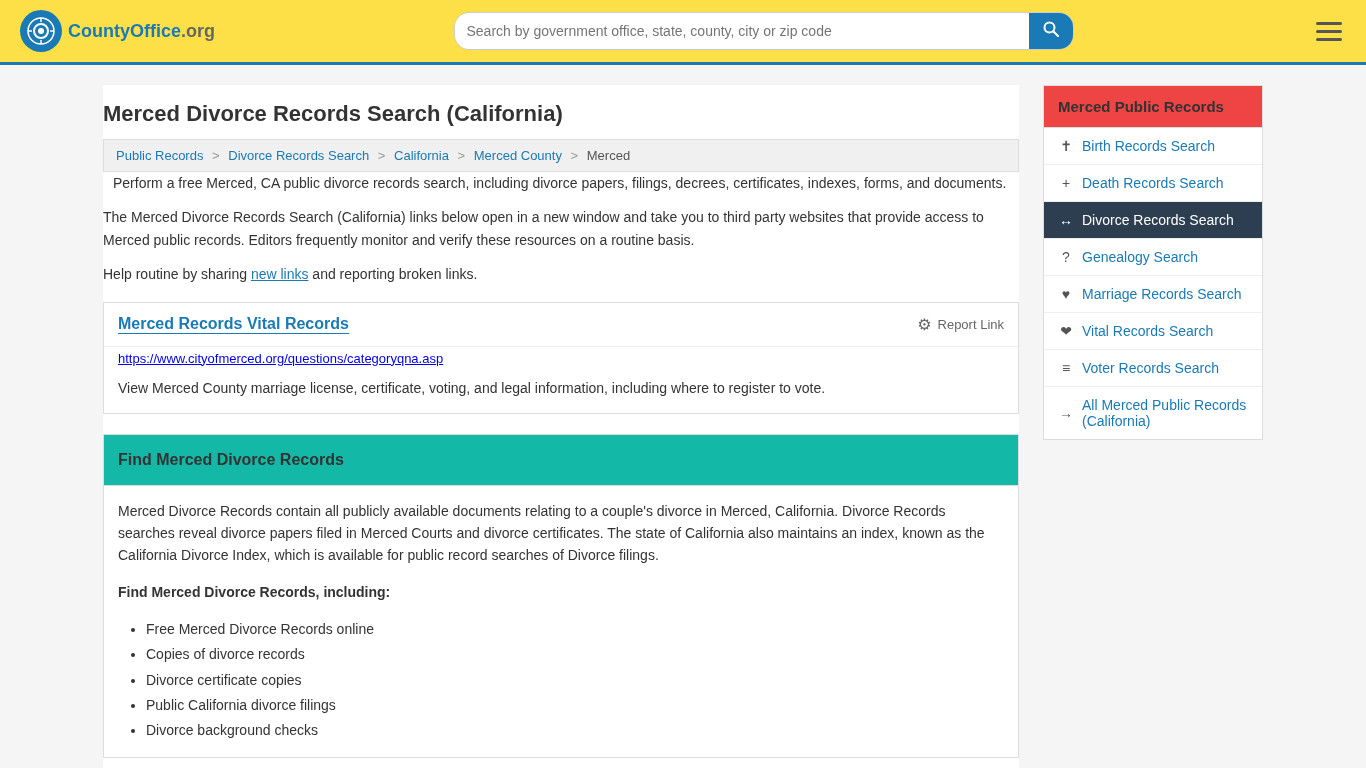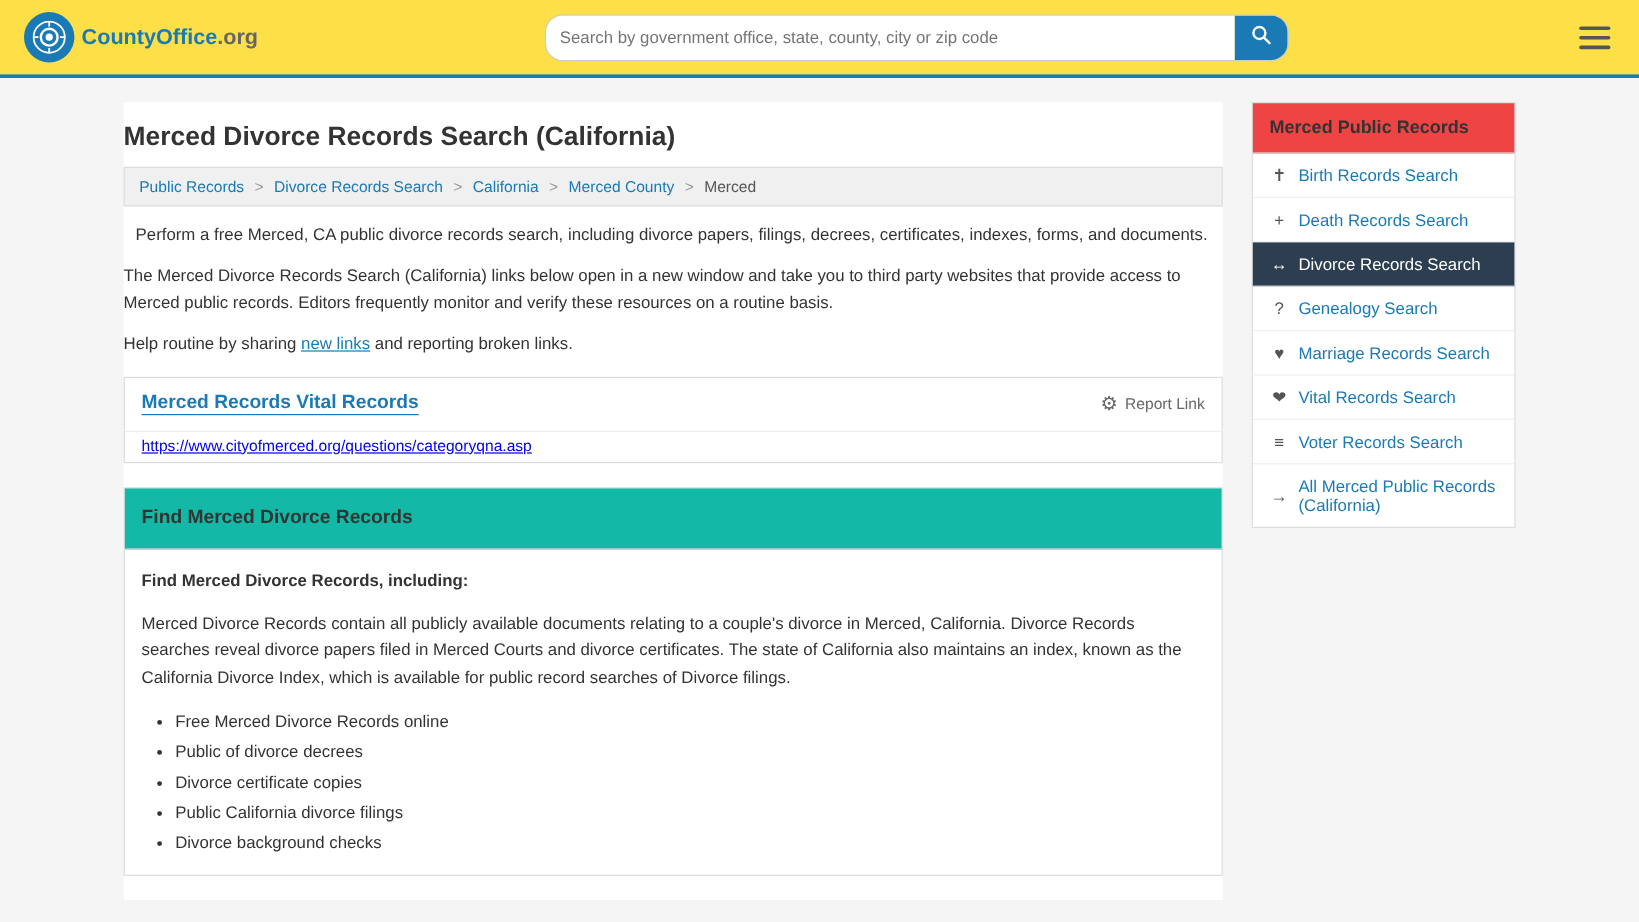--- a/index.html
+++ b/index.html
@@ -111,21 +111,21 @@
       color: #333;
       padding: 16px 0 12px 0;
     }
 
     #breadcrumb {
       background: #f0f0f0;
       border: 1px solid #ddd;
       padding: 8px 12px;
       font-size: 13px;
       color: #555;
-      margin-bottom: 12px;
+      margin-bottom: 0;
     }
     #breadcrumb a {
       color: #1a7ab5;
       text-decoration: none;
     }
     #breadcrumb .sep { margin: 0 5px; color: #999; }
 
     #intro-text {
       font-size: 14px;
       line-height: 1.6;
@@ -349,32 +349,33 @@
       <div class="record-card-header">
         <a href="#" class="record-card-title">Merced Records Vital Records</a>
         <button class="report-link-btn">
           <span style="font-size:16px;">⚙</span>
           <span>Report Link</span>
         </button>
       </div>
       <div class="record-card-url">
         <a href="#">https://www.cityofmerced.org/questions/categoryqna.asp</a>
       </div>
+      <div class="record-card-desc">View Merced County marriage license, certificate, voting, and legal information, including where to register to vote.</div>
     </div>
 
     <div class="find-section">
       <div class="find-section-header">Find Merced Divorce Records</div>
       <div class="find-section-body">
+        <p>Merced Divorce Records contain all publicly available documents relating to a couple's divorce in Merced, California. Divorce Records searches reveal divorce papers filed in Merced Courts and divorce certificates. The state of California also maintains an index, known as the California Divorce Index, which is available for public record searches of Divorce filings.</p>
         <p>
           <strong>Find Merced Divorce Records, including:</strong>
         </p>
-        <p>Merced Divorce Records contain all publicly available documents relating to a couple's divorce in Merced, California. Divorce Records searches reveal divorce papers filed in Merced Courts and divorce certificates. The state of California also maintains an index, known as the California Divorce Index, which is available for public record searches of Divorce filings.</p>
         <ul id="find-list">
         <li>Free Merced Divorce Records online</li>
-            <li>Public of divorce decrees</li>
+            <li>Copies of divorce records</li>
             <li>Divorce certificate copies</li>
             <li>Public California divorce filings</li>
             <li>Divorce background checks</li>
           </ul>
       </div>
     </div>
 
   </div>
 
   <div id="sidebar">

